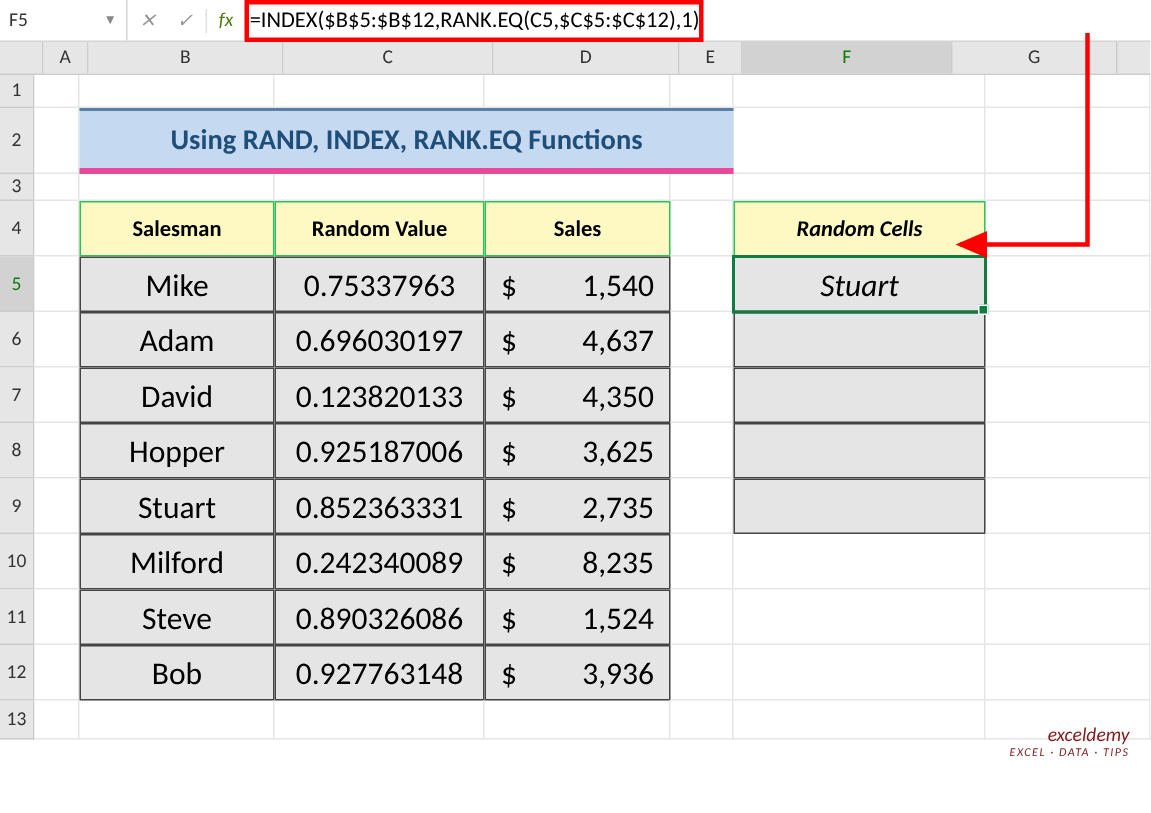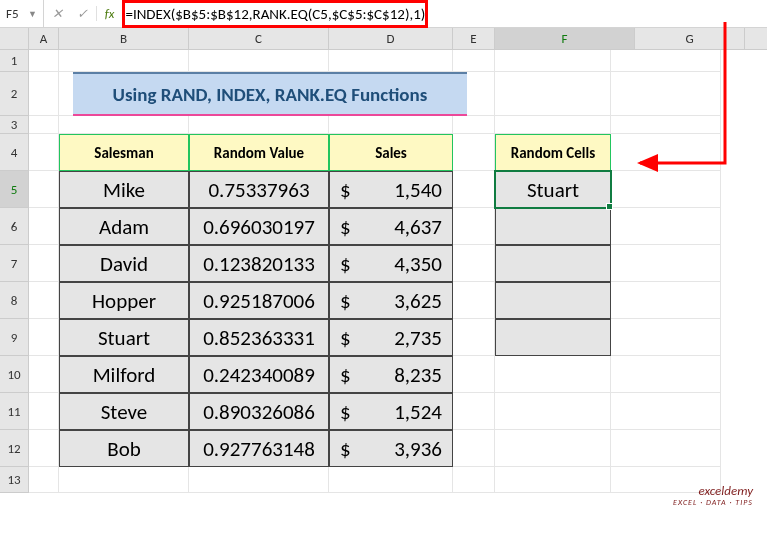--- a/index.html
+++ b/index.html
@@ -15,21 +15,21 @@
     
     
     .formula-bar-row {
       display: flex;
       align-items: center;
       height: 28px;
       border-bottom: 1px solid #d4d4d4;
       background: #fff;
     }
     .name-box {
-      width: 44px;
+      width: 85px;
       height: 100%;
       display: flex;
       align-items: center;
       padding: 0 6px;
       border-right: 1px solid #d4d4d4;
       font-size: 13px;
       color: #333;
     }
     .name-box-arrow {
       margin-left: auto;
@@ -121,38 +121,38 @@
     .cell {
       border-right: 1px solid #e5e5e5;
       border-bottom: 1px solid #e5e5e5;
       display: flex; align-items: center;
     }
     .c-A { width: 30px; }
     .c-B { width: 130px; }
     .c-C { width: 140px; }
     .c-D { width: 124px; }
     .c-E { width: 42px; }
-    .c-F { width: 116px; }
+    .c-F { width: 168px; font-style: italic; }
     .c-G { width: 110px; }
     .h-1 { height: 22px; }
     .h-2 { height: 44px; }
     .h-3 { height: 18px; }
     .h-norm { height: 37px; }
     .h-13 { height: 26px; }
     
     
     .title-cell {
       position: absolute;
       left: 30px; top: 22px;
-      width: 394px; height: 44px;
+      width: 436px; height: 44px;
       background: #c5d9f1;
       border-top: 2px solid #5b7fa5;
-      border-bottom: 2px solid #ec4899;
+      border-bottom: 4px solid #ec4899;
       display: flex; align-items: center; justify-content: center;
-      font-size: 19px; font-weight: bold; color: #1f4e79; margin-left: 14px;
+      font-size: 19px; font-weight: bold; color: #1f4e79;
     }
     
     
     .tbl-hdr {
       background: #fef9c3;
       border: 1px solid #22c55e;
       font-weight: bold;
       justify-content: center;
       font-size: 15px;
     }

